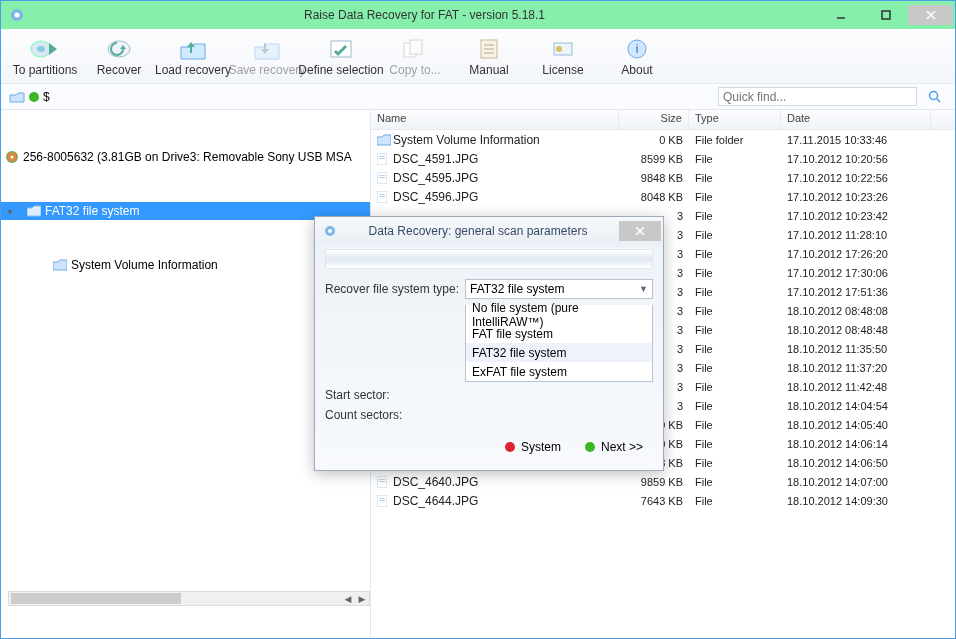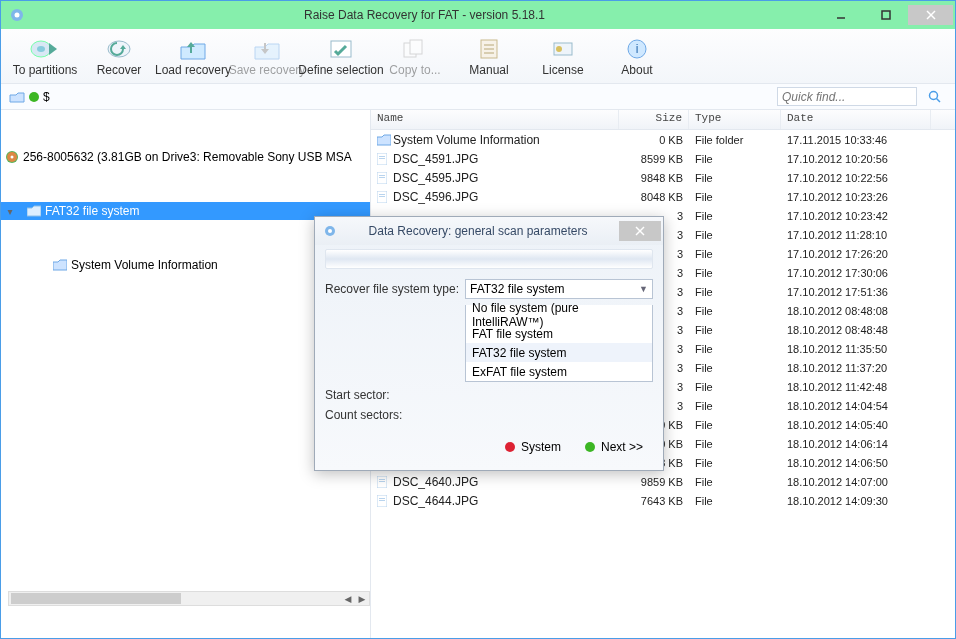--- a/index.html
+++ b/index.html
@@ -10,31 +10,31 @@
 .win-btns { display: flex; }
 .win-btn { width: 45px; height: 20px; display: flex; align-items: center; justify-content: center; color: #555; }
 .win-btn.close { background: #c8c8c8; color: #fff; width: 45px; height: 20px; }
 .toolbar { display: flex; padding: 6px 10px 4px; gap: 6px; border-bottom: 1px solid #e3e8ef; background: linear-gradient(#fdfdfe,#f3f6fa); }
 .tb-btn { display: flex; flex-direction: column; align-items: center; width: 68px; padding: 2px 0; cursor: default; }
 .tb-btn.disabled { opacity: 0.45; }
 .tb-icon { width: 32px; height: 24px; margin-bottom: 2px; }
 .tb-label { font-size: 12px; color: #333; white-space: nowrap; }
 .addrbar { display: flex; align-items: center; padding: 3px 8px; border-bottom: 1px solid #e3e8ef; background: #fafcff; height: 26px; gap: 6px; }
 .addr-left { flex: 1; display: flex; align-items: center; gap: 4px; }
-.quick-find { width: 140px; border: 1px solid #cfd9e6; height: 19px; padding: 1px 4px; color: #888; font-style: italic; background: #fff; }
+.quick-find { width: 199px; border: 1px solid #cfd9e6; height: 19px; padding: 1px 4px; color: #888; background: #fff; }
 .search-btn { width: 24px; height: 19px; display: flex; align-items: center; justify-content: center; color: #4a9de8; }
 .main { display: flex; height: 538px; }
 .tree { width: 370px; border-right: 1px solid #e3e8ef; padding: 2px 0; overflow: hidden; }
 .tree-row { display: flex; align-items: center; height: 18px; padding-left: 4px; gap: 4px; white-space: nowrap; margin-top: 36px; }
 .tree-row.sel { background: #3399ff; color: #fff; }
 .tree-indent { display: inline-block; }
 .twist { width: 10px; text-align: center; color: #666; font-size: 10px; }
 .list { flex: 1; display: flex; flex-direction: column; }
 .list-head { display: flex; height: 20px; border-bottom: 1px solid #e3e8ef; background: linear-gradient(#fdfdfe,#f0f3f8); }
-.col { padding: 2px 6px; border-right: 1px solid #e8ecf2; color: #444; font-size: 11px; font-family: Liberation Mono, monospace; }
+.col { padding: 2px 6px; border-right: 1px solid #e8ecf2; color: #444; font-size: 11px; }
 .col.name { width: 248px; }
 .col.size { width: 70px; text-align: right; }
 .col.type { width: 92px; }
 .col.date { width: 150px; }
 .list-body { flex: 1; overflow: hidden; }
 .row { display: flex; height: 19px; align-items: center; }
 .cell { padding: 1px 6px; font-size: 11px; color: #222; white-space: nowrap; overflow: hidden; }
 .cell.name { width: 248px; display: flex; align-items: center; gap: 4px; }
 .cell.size { width: 70px; text-align: right; }
 .cell.type { width: 92px; }

